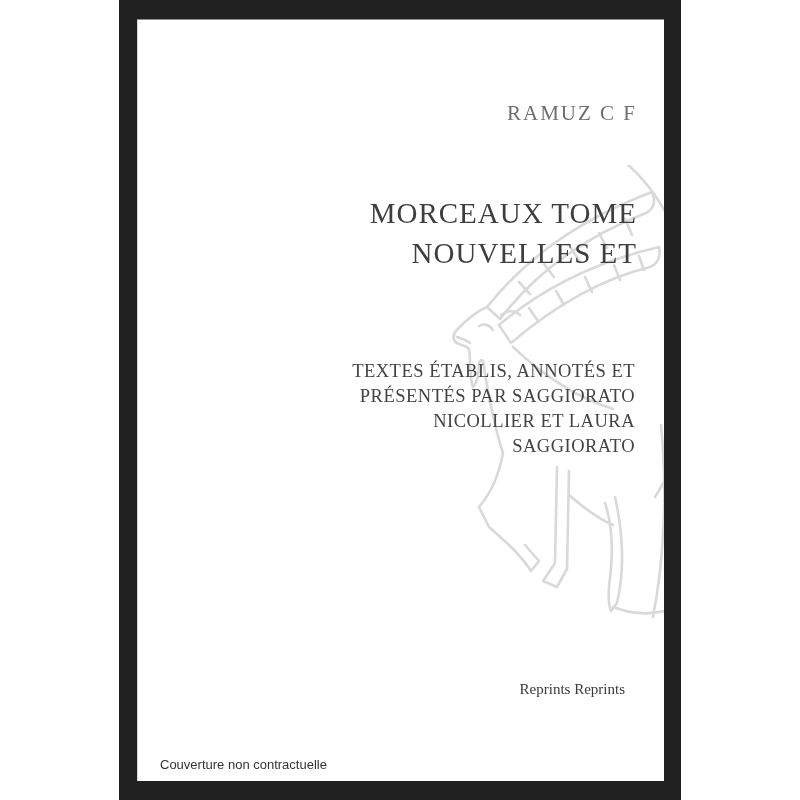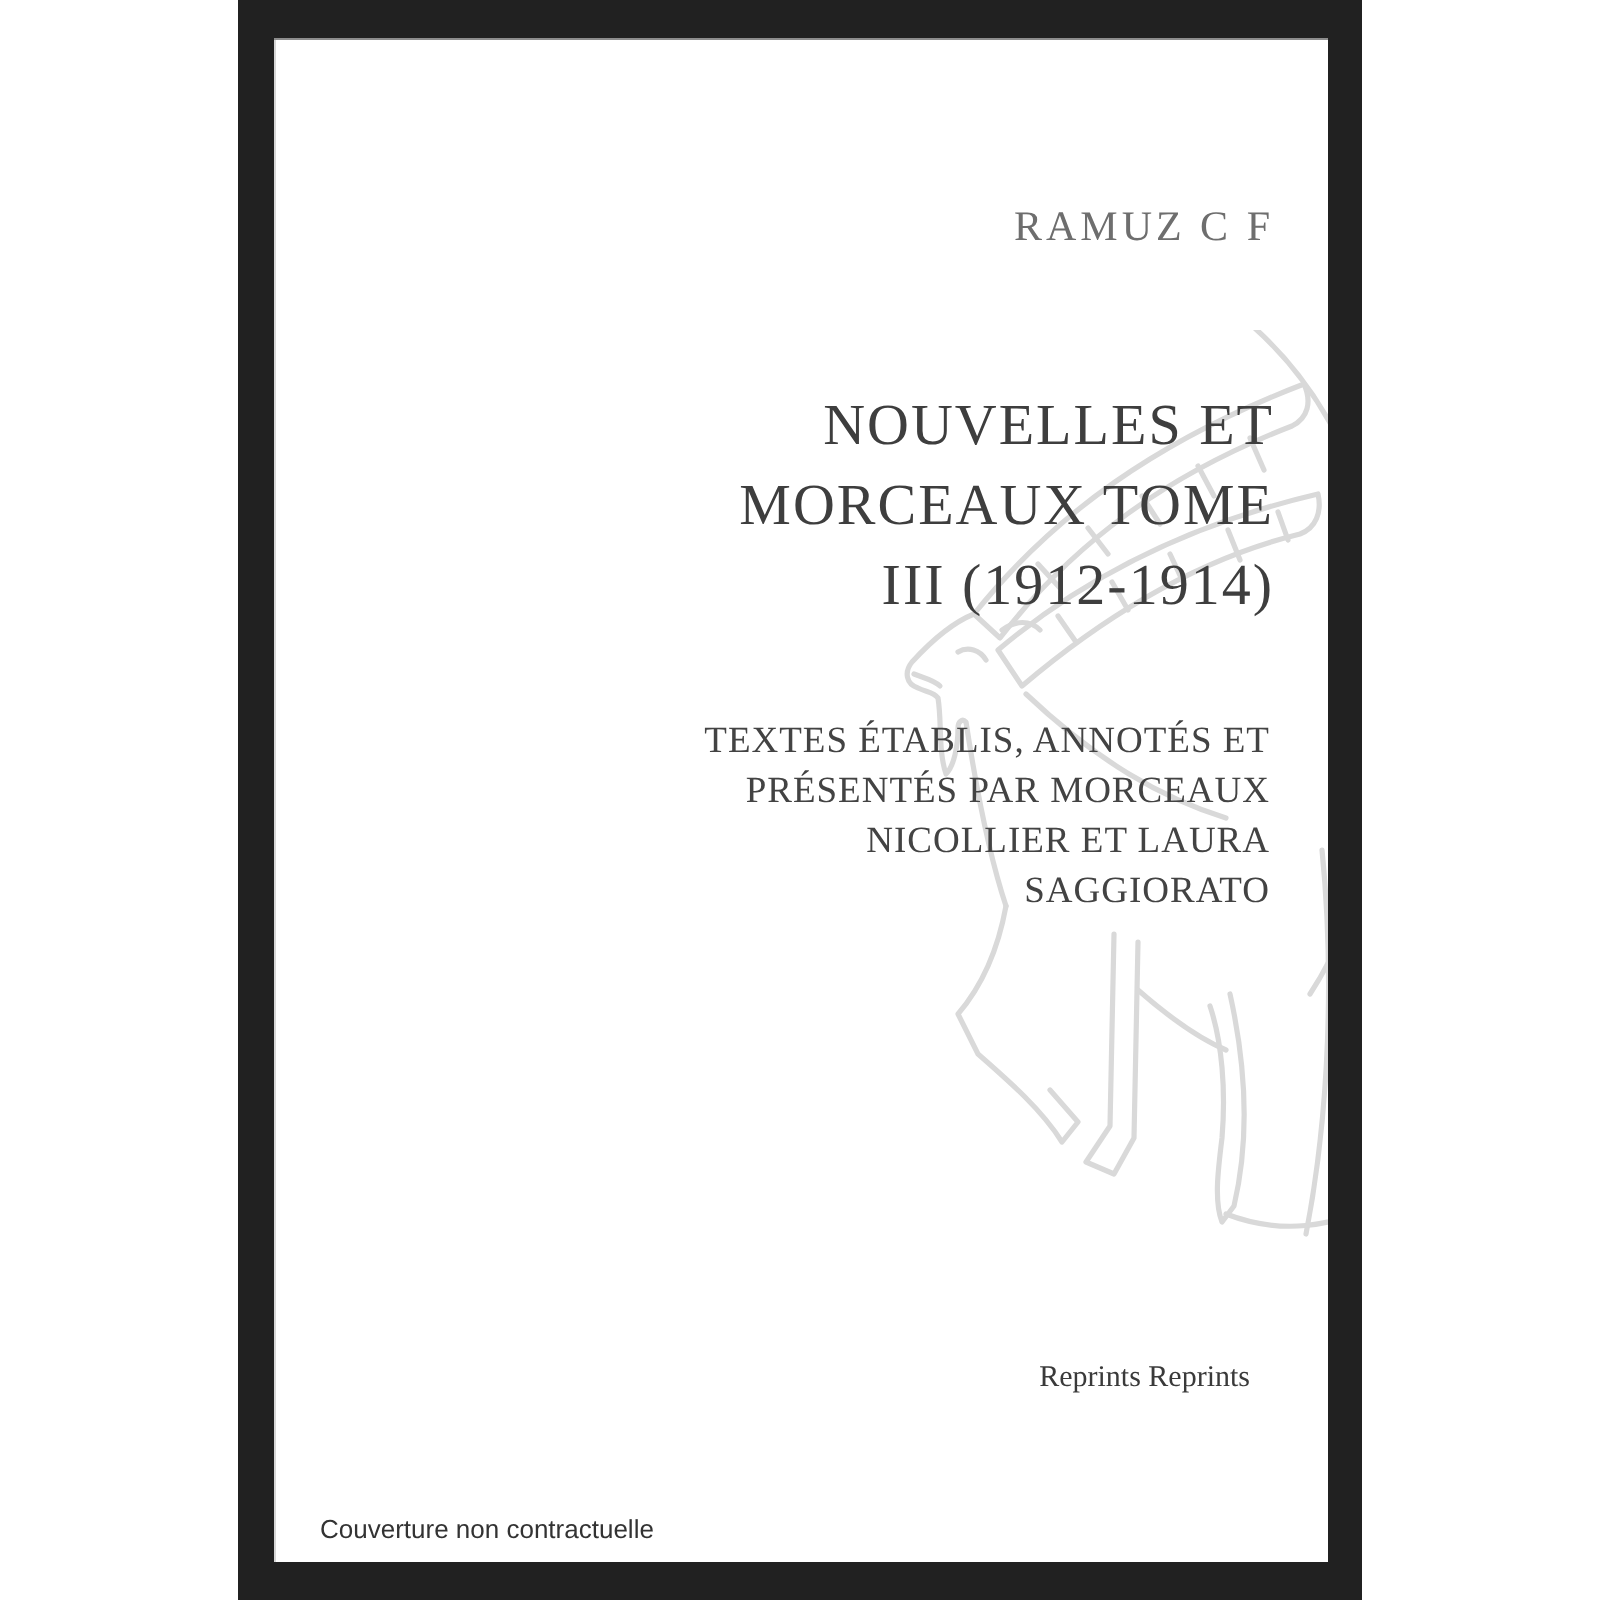--- a/index.html
+++ b/index.html
@@ -130,28 +130,27 @@
       <path d="M160 330 C176 344 190 354 204 360"></path>
 
       <path d="M206 332 C214 368 216 404 208 438 L202 446 C198 436 200 420 202 404 C204 380 202 356 196 338"></path>
 
       <path d="M204 442 C230 452 258 450 284 434"></path>
     </svg>
 
     <div class="author">RAMUZ C F</div>
 
     <div class="title">
+      <div>MORCEAUX TOME</div>
       <div>NOUVELLES ET</div>
-      <div>MORCEAUX TOME</div>
-      <div>III (1912-1914)</div>
     </div>
 
     <div class="subtitle">
       <div>TEXTES ÉTABLIS, ANNOTÉS ET</div>
-      <div>PRÉSENTÉS PAR MORCEAUX</div>
+      <div>PRÉSENTÉS PAR SAGGIORATO</div>
       <div>NICOLLIER ET LAURA</div>
       <div>SAGGIORATO</div>
     </div>
 
     <div class="publisher">Reprints Reprints</div>
 
     <div class="disclaimer">Couverture non contractuelle</div>
   </div>
 </div>
 

